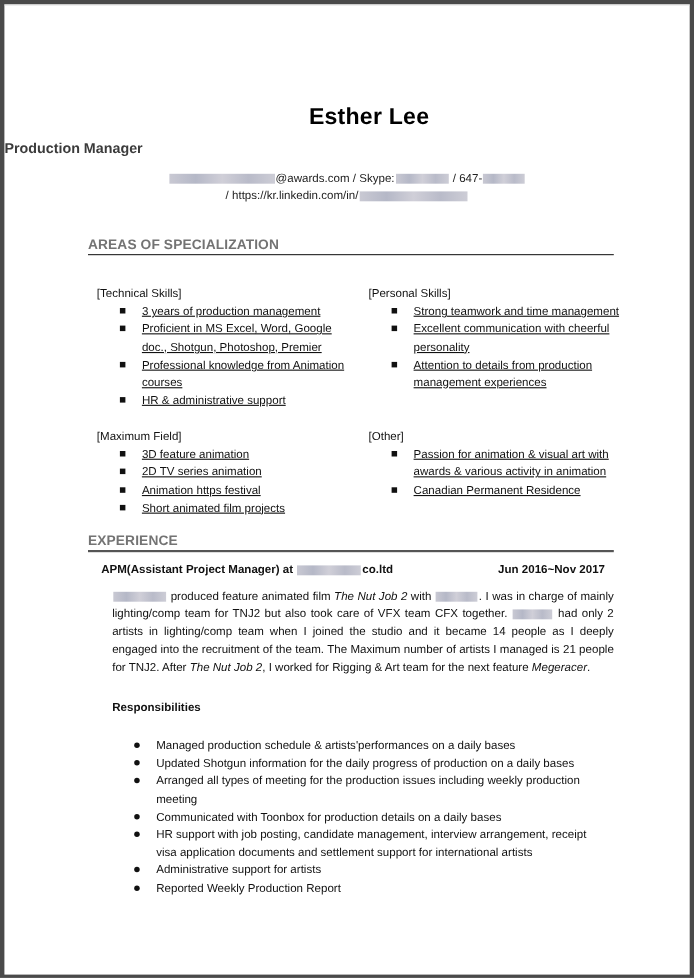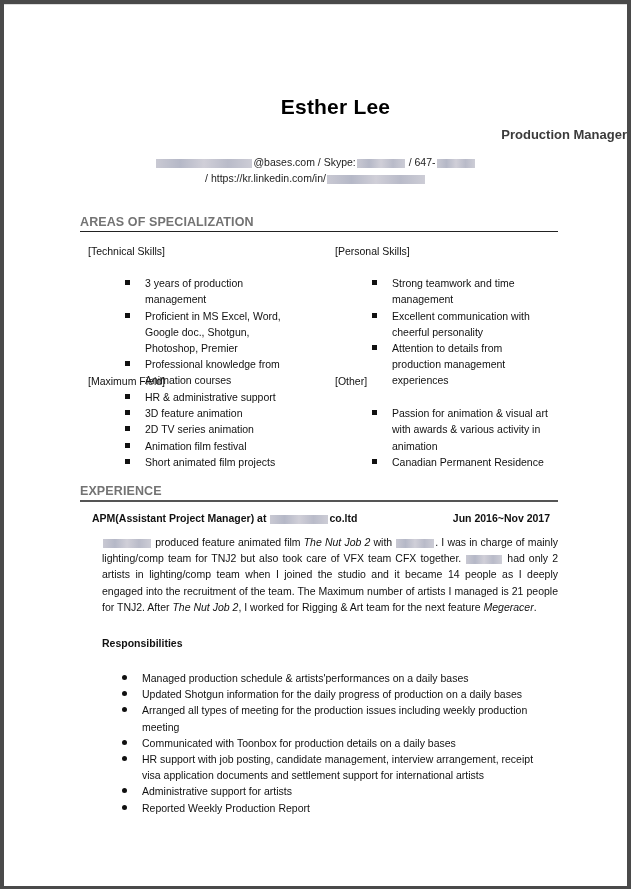--- a/index.html
+++ b/index.html
@@ -20,21 +20,21 @@
   }
   .name {
     position: absolute; left: 0; right: 0; top: 90px;
     text-align: center;
     font-size: 21px; font-weight: bold; color: #000;
     letter-spacing: 0.2px;
     padding-left: 40px;
   }
   .title {
     position: absolute; left: 0; right: 0; top: 122px;
-    text-align: right;
+    text-align: left;
     font-size: 13px; font-weight: bold; color: #3b3b3b;
   }
   .contact {
     position: absolute; left: 0; right: 0; top: 149px;
     text-align: center;
     font-size: 10.5px; line-height: 16px; color: #222;
   }
   .blur {
     display: inline-block;
     height: 9px;
@@ -49,22 +49,22 @@
     border-bottom: 1.5px solid #222;
     height: 16px;
     letter-spacing: 0.1px;
   }
   .section-head.exp { border-bottom-color: #555; border-bottom-width: 2px; }
   .section-head span { background: #fff; padding-right: 4px; }
   .col {
     position: absolute;
     font-size: 10.5px; line-height: 16.2px; color: #111;
   }
-  .col .cat { margin-bottom: 0; }
-  .col ul { list-style: none; margin: 16px; padding: 0; }
+  .col .cat { margin-bottom: 0; margin-top: 16px; }
+  .col ul { list-style: none; margin: 0; padding: 0; text-decoration: underline; }
   .col li { position: relative; padding-left: 41px; }
   .col li::before {
     content: ""; position: absolute; left: 21px; top: 5px;
     width: 5px; height: 5px; background: #111;
   }
   .job-line {
     position: absolute; left: 88px; width: 458px; top: 507px;
     font-size: 10.5px; font-weight: bold; color: #111;
     display: flex; justify-content: space-between;
   }
@@ -90,21 +90,21 @@
 </head>
 <body>
 
 <div class="page">
 
   <div class="name">Esther Lee</div>
   <div class="title">Production Manager</div>
 
   <div class="contact">
     <div>
-      <span class="blur" style="width:96px"></span><span>@bases.com</span><span> / Skype:</span><span class="blur" style="width:48px"></span><span> / 647-</span><span class="blur" style="width:38px"></span>
+      <span class="blur" style="width:96px"></span><span>@awards.com</span><span> / Skype:</span><span class="blur" style="width:48px"></span><span> / 647-</span><span class="blur" style="width:38px"></span>
     </div>
     <div>
       <span>/ https://kr.linkedin.com/in/</span><span class="blur" style="width:98px"></span>
     </div>
   </div>
 
   <div class="section-head" style="top:210px;">
     <span>AREAS OF SPECIALIZATION</span>
   </div>
 
@@ -125,21 +125,21 @@
       <li>Excellent communication with cheerful personality</li>
       <li>Attention to details from production management experiences</li>
     </ul>
   </div>
 
   <div class="col" style="left:84px; top:368px; width:226px;">
     <div class="cat">[Maximum Field]</div>
     <ul>
       <li>3D feature animation</li>
       <li>2D TV series animation</li>
-      <li>Animation film festival</li>
+      <li>Animation https festival</li>
       <li>Short animated film projects</li>
     </ul>
   </div>
 
   <div class="col" style="left:331px; top:368px; width:230px;">
     <div class="cat">[Other]</div>
     <ul>
       <li>Passion for animation &amp; visual art with awards &amp; various activity in animation</li>
       <li>Canadian Permanent Residence</li>
     </ul>

